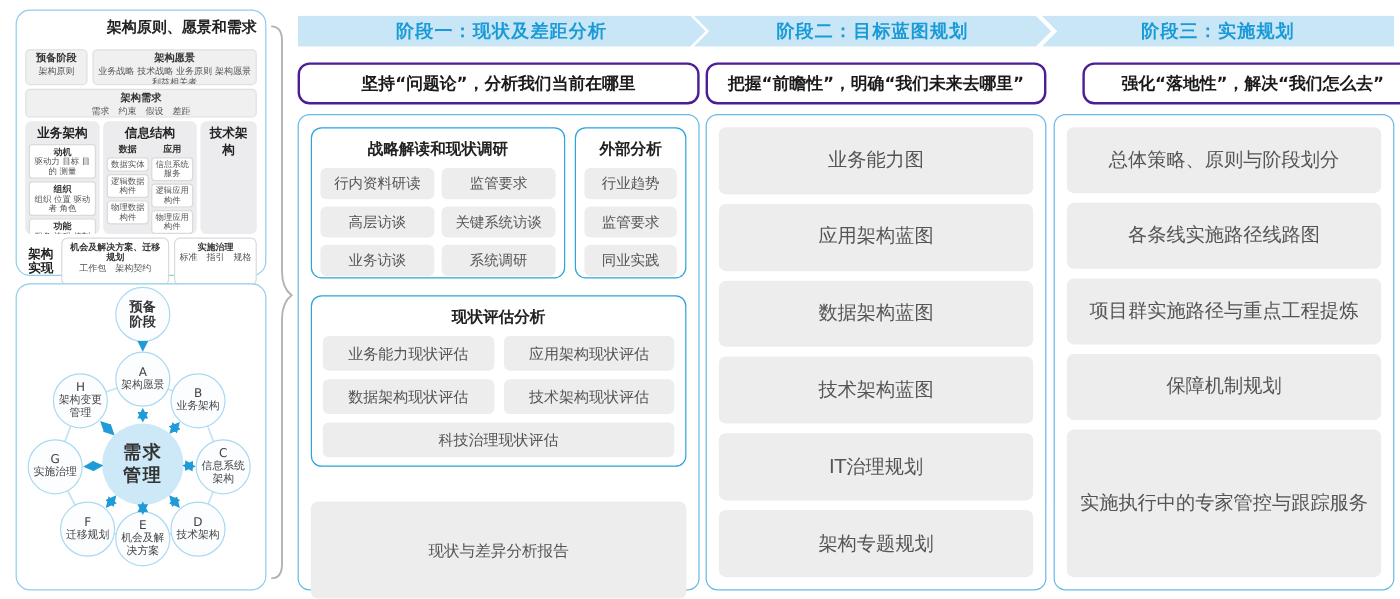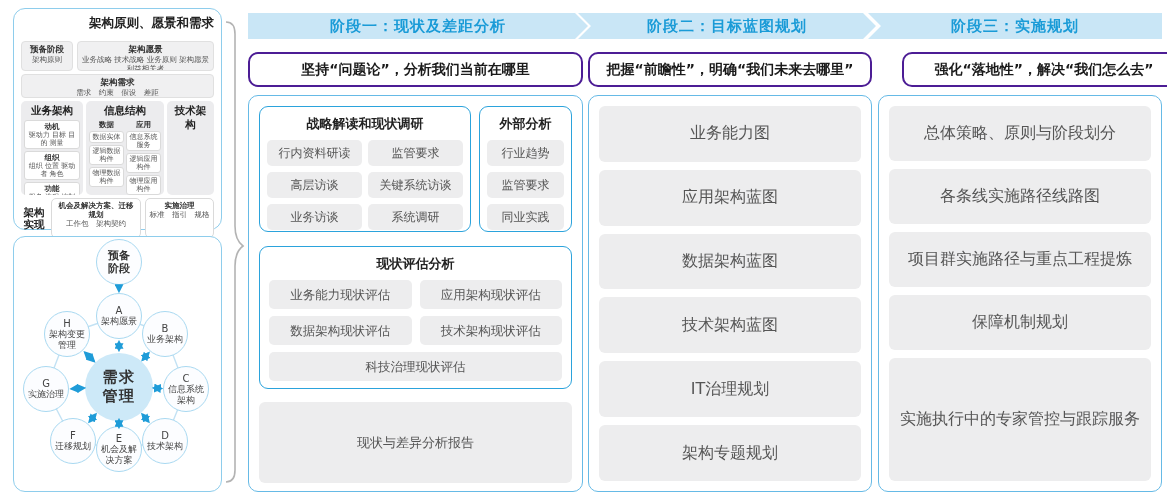--- a/index.html
+++ b/index.html
@@ -86,21 +86,21 @@
   .external{flex:1;}
   .bluebox-title{font-weight:bold;font-size:13px;color:#222;text-align:center;margin:1px 0 7px;}
   .g2{display:grid;grid-template-columns:1fr 1fr;gap:6px;}
   .gitem{background:#ededee;border-radius:5px;height:26px;line-height:26px;text-align:center;
          font-size:12px;color:#555;white-space:nowrap;overflow:hidden;}
   .ext-stack{display:flex;flex-direction:column;gap:6px;}
   .assessment{margin-top:14px;padding:7px 9px;}
   .assess-grid{display:grid;grid-template-columns:1fr 1fr;gap:7px 8px;}
   .assess-grid .gitem{height:29px;line-height:29px;font-size:12.5px;}
   .assess-grid > :last-child{grid-column:1/-1;}
-  .report{margin-top:13px;height:81px;background:#ededee;border-radius:6px;display:flex;
+  .report{margin-top:29px;height:81px;background:#ededee;border-radius:6px;display:flex;
           align-items:center;justify-content:center;font-size:13px;color:#555;}
   
   .stack{display:flex;flex-direction:column;gap:8px;height:100%;}
   .stack-item{flex:1;background:#ededee;border-radius:6px;display:flex;align-items:center;
               justify-content:center;font-size:16px;color:#555;text-align:center;}
   .p3 .stack-item{flex:0 0 55px;}
   .p3 .stack-item:last-child{flex:1 1 auto;}
 </style>
 </head>
 <body>

